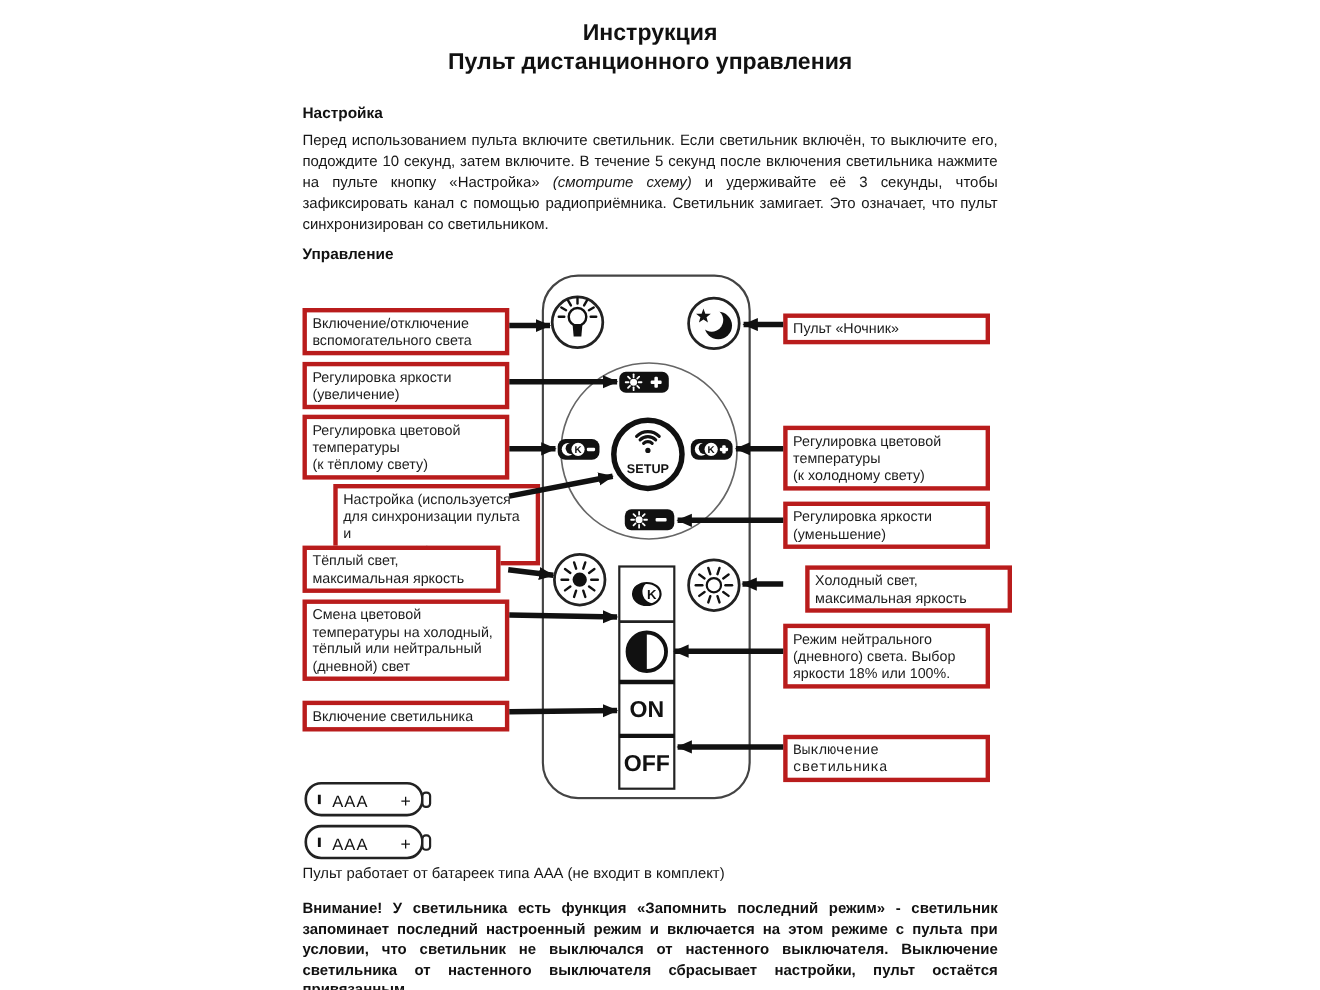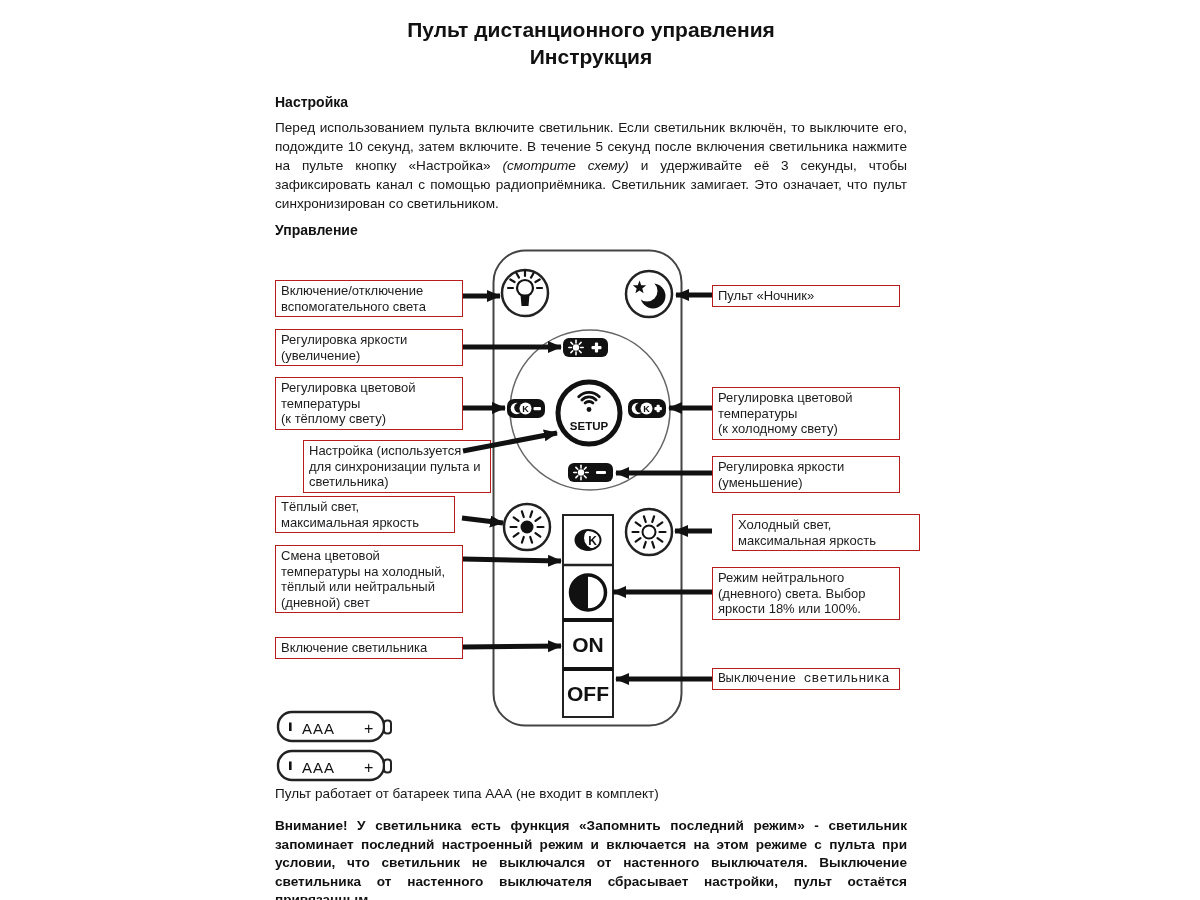--- a/index.html
+++ b/index.html
@@ -15,35 +15,35 @@
   .sec-head{font-size:14px;font-weight:bold;color:#111;}
   .body-par{
     left:275px;top:118px;width:632px;font-size:13.6px;line-height:19px;
     text-align:justify;color:#161616;
   }
   .warn-par{
     left:275px;top:817px;width:632px;font-size:13.6px;line-height:18.5px;
     text-align:justify;font-weight:bold;color:#111;
   }
   .lbox{
-    position:absolute;box-sizing:border-box;border:1px solid #b91c1c;
+    position:absolute;box-sizing:border-box;border:4px solid #b91c1c;
     background:#fff;padding:2px 5px;font-size:13px;line-height:15.5px;
     white-space:pre-line;color:#1c1c1c;
   }
   .bat-note{left:275px;top:786px;font-size:13.5px;color:#161616;}
   svg text{font-family:"Liberation Sans","DejaVu Sans",sans-serif;}
 </style>
 </head>
 <body>
 
 <div class="sheet">
 
   <div class="abs title">
+    <div>Инструкция</div>
     <div>Пульт дистанционного управления</div>
-    <div>Инструкция</div>
   </div>
 
   <div class="abs sec-head" style="left:275px;top:94px;">Настройка</div>
   <div class="abs body-par"><span>Перед использованием пульта включите светильник. Если светильник включён, то выключите его, подождите 10 секунд, затем включите. В течение 5 секунд после включения светильника нажмите на пульте кнопку «Настройка» </span><i>(смотрите схему)</i><span> и удерживайте её 3 секунды, чтобы зафиксировать канал с помощью радиоприёмника. Светильник замигает. Это означает, что пульт синхронизирован со светильником.</span></div>
 
   <div class="abs sec-head" style="left:275px;top:222px;">Управление</div>
 
   <div class="lbox" style="left:275px;top:280px;width:188px;">Включение/отключение
 вспомогательного света</div>
   <div class="lbox" style="left:275px;top:329px;width:188px;">Регулировка яркости

